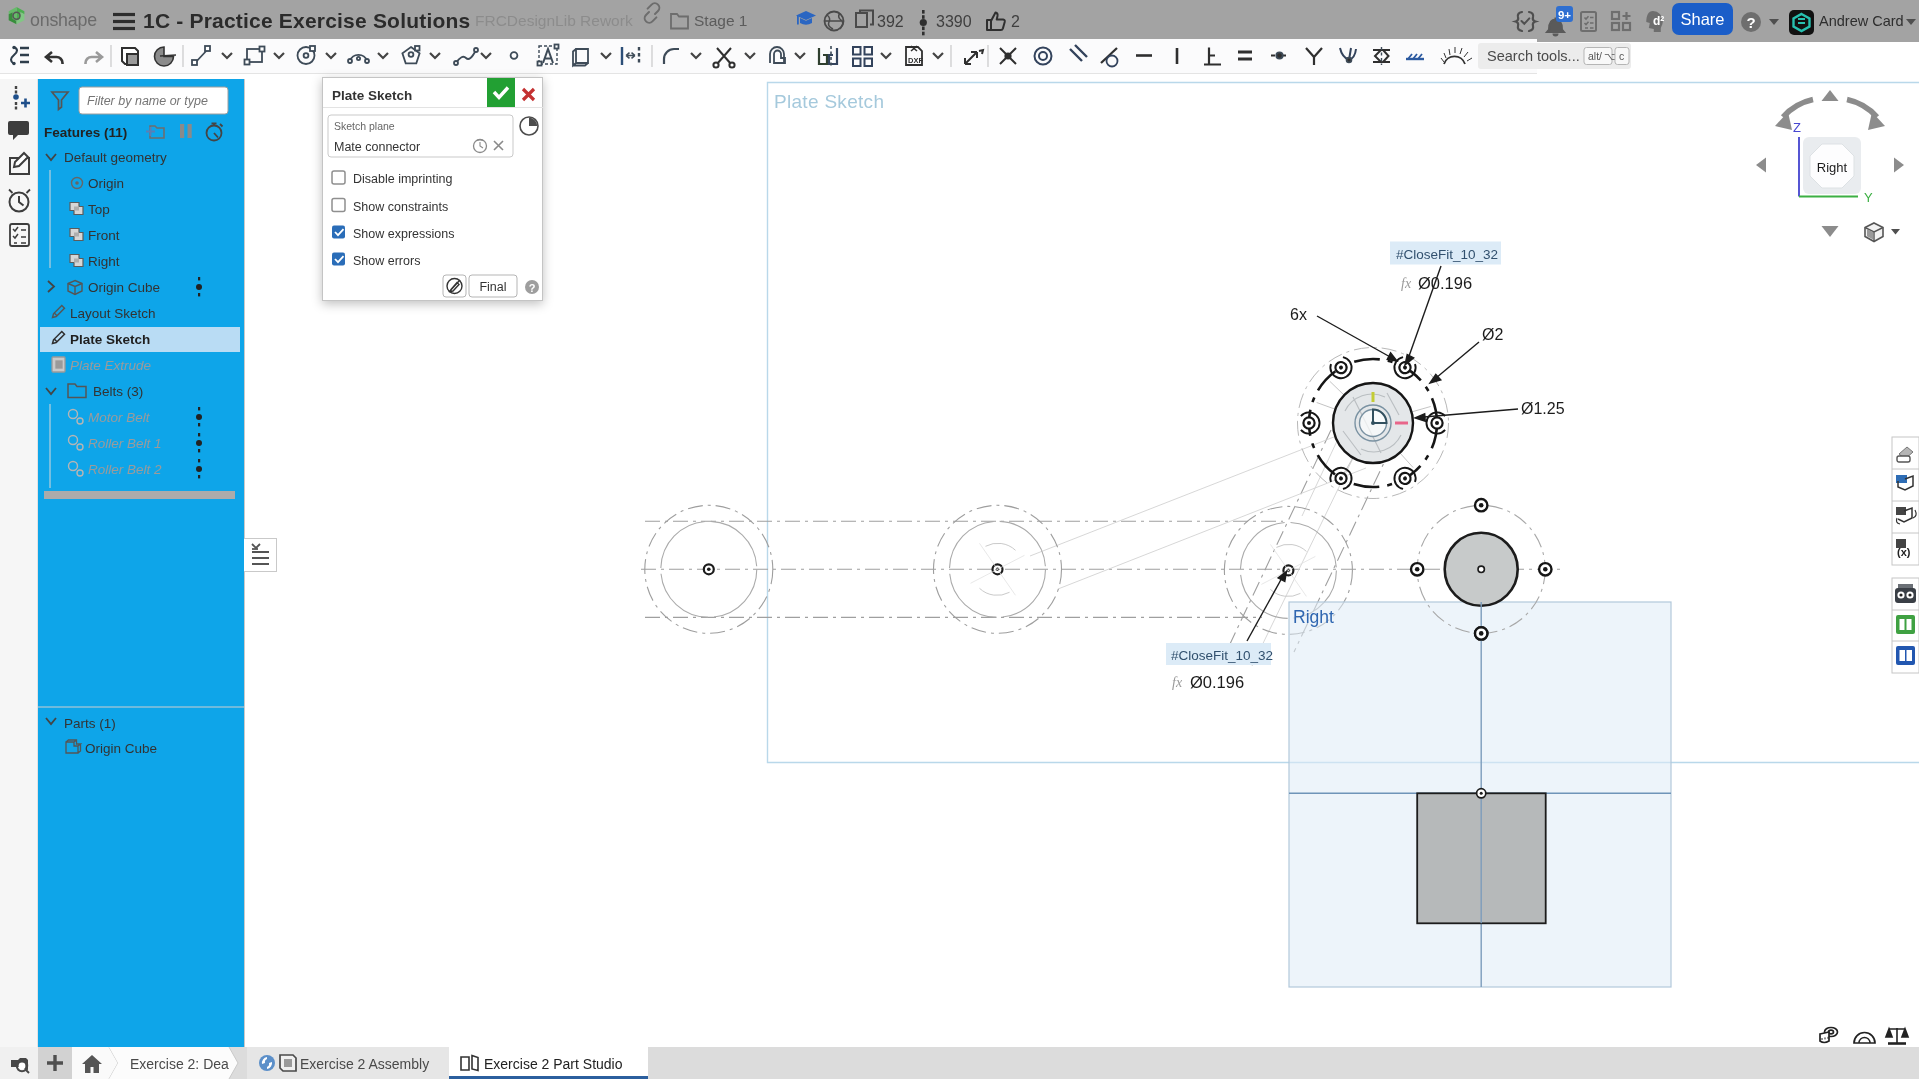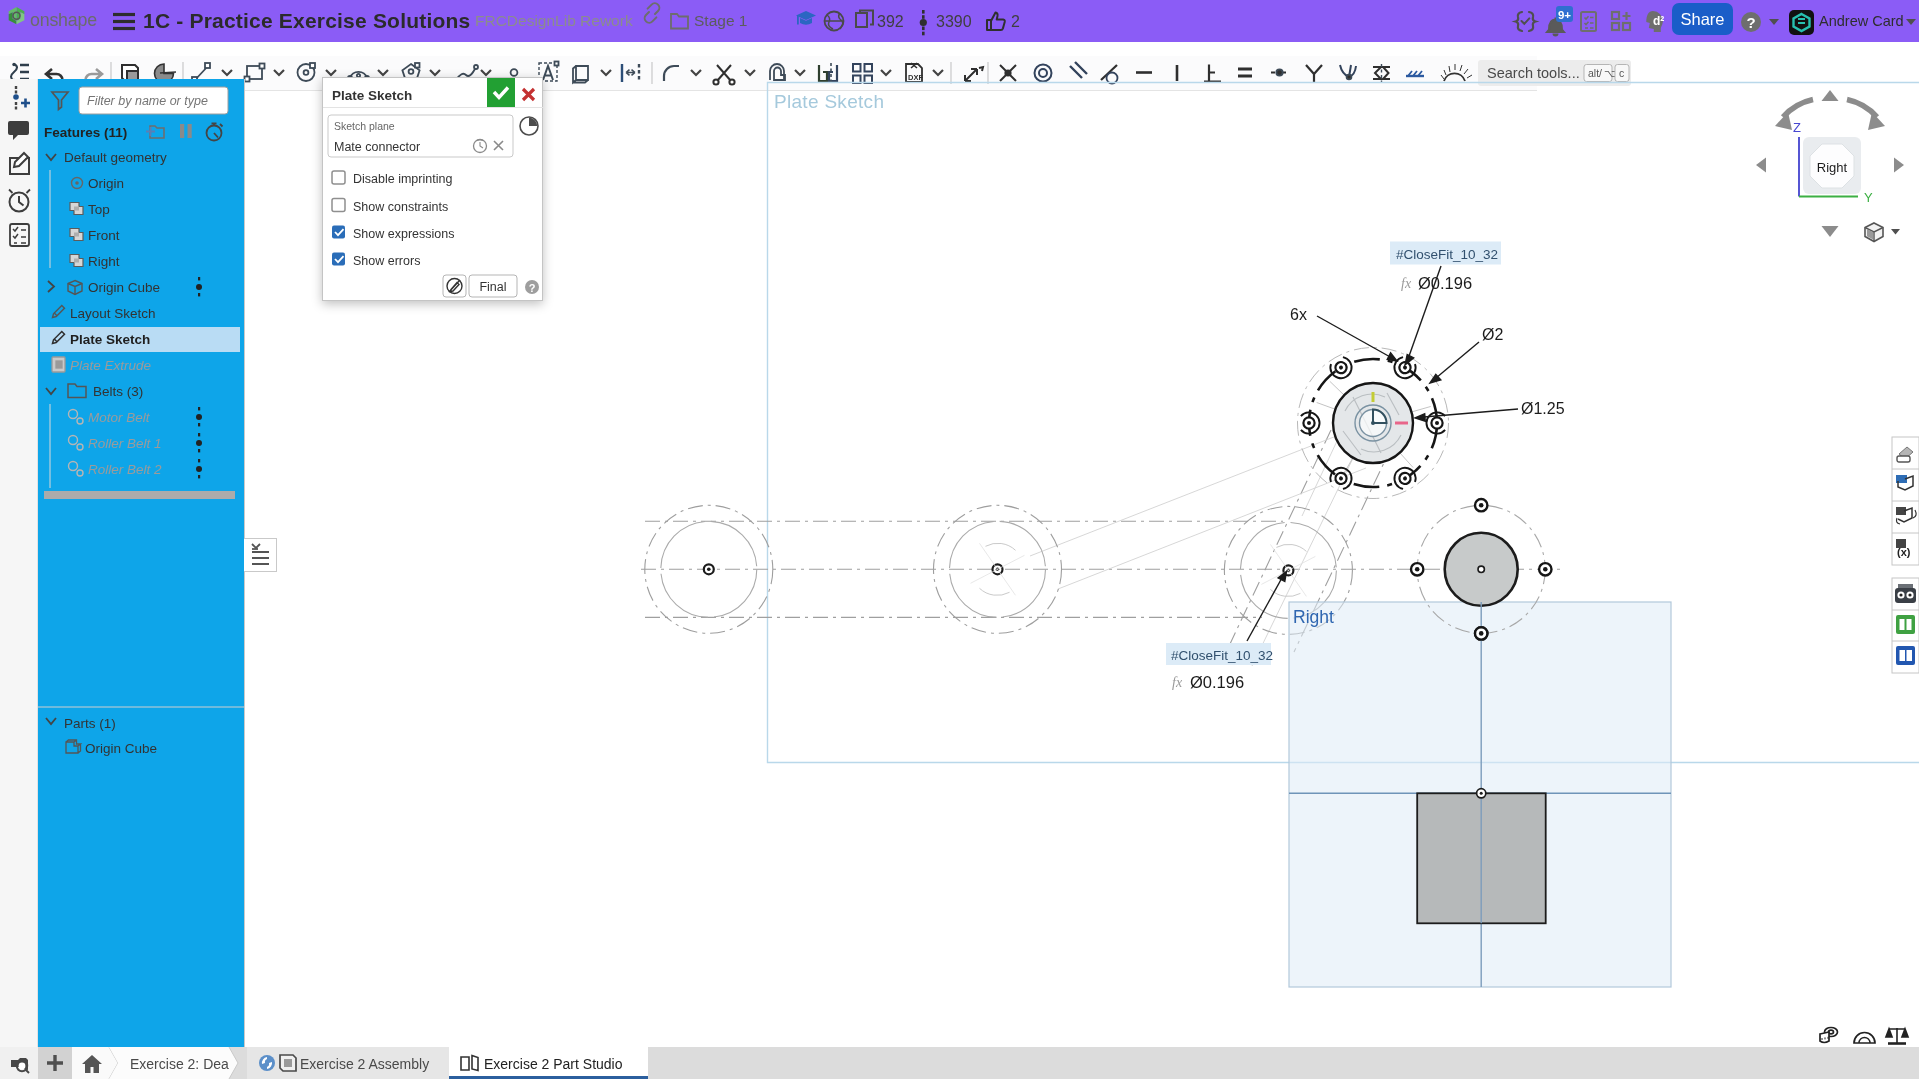--- a/index.html
+++ b/index.html
@@ -2,22 +2,22 @@
 <html><head>
 <meta charset="utf-8">
 <style>
   * { margin:0; padding:0; box-sizing:border-box; }
   html,body { width:1919px; height:1079px; overflow:hidden; background:#fff;
     font-family:"Liberation Sans", sans-serif; }
   .abs { position:absolute; }
   #page { position:relative; width:1919px; height:1079px; }
 
   
-  #topbar { position:absolute; left:0; top:0; width:1919px; height:42px; background:#8b5cf6; }
-  #toolbar { position:absolute; left:0; top:56px; width:1537px; height:35px; background:#fbfbfc; border-bottom:1px solid #e4e4e4; }
+  #topbar { position:absolute; left:0; top:0; width:1919px; height:42px; background:#a3a3a3; }
+  #toolbar { position:absolute; left:0; top:39px; width:1537px; height:35px; background:#fbfbfc; border-bottom:1px solid #e4e4e4; }
 
   
   #lstrip { position:absolute; left:0; top:79px; width:38px; height:968px; background:#f6f6f6; border-right:1px solid #e2e2e2; }
   #fpanel { position:absolute; left:38px; top:79px; width:207px; height:968px; background:#0ea5e9; border-right:1px solid #c9c9c9; }
 
   
   #botbar { position:absolute; left:0; top:1047px; width:1919px; height:18px; background:#dcdcdc; }
 </style>
 </head>
 <body>

